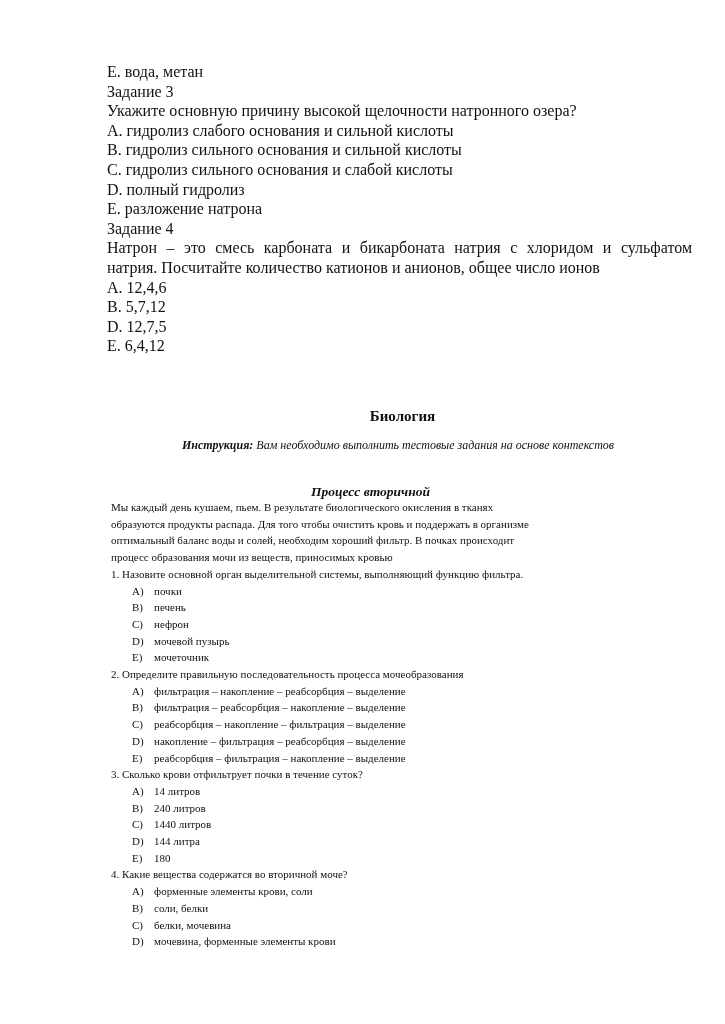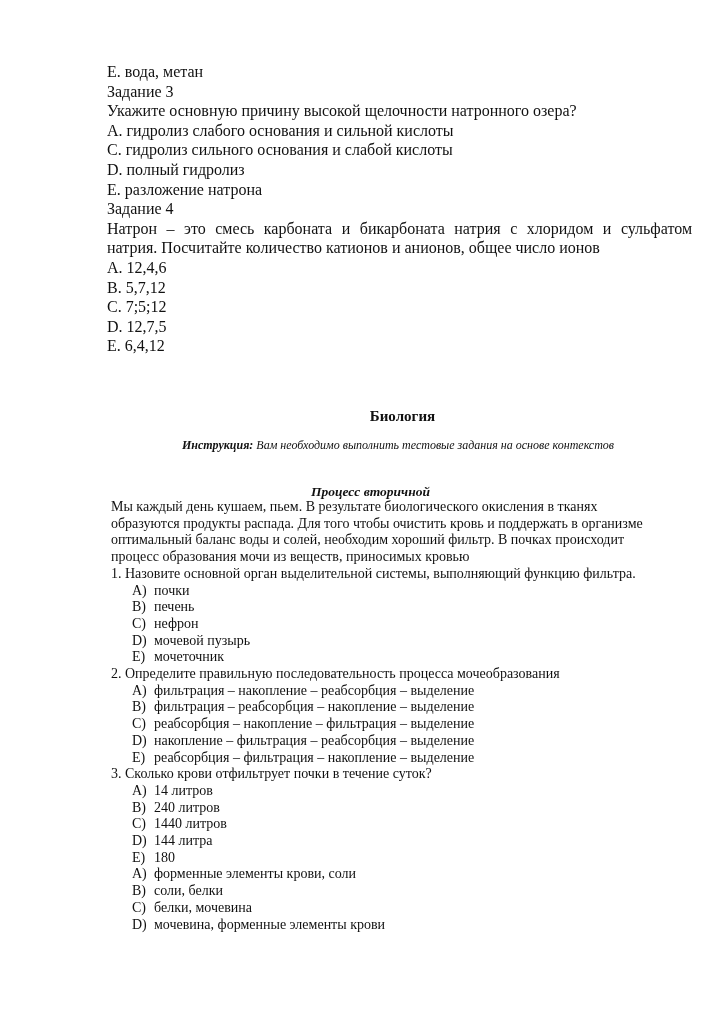--- a/index.html
+++ b/index.html
@@ -10,46 +10,46 @@
       color: #111111;
       margin-left: 8px;
     }
     .sec1 { position: absolute; left: 99px; top: 62px; width: 585px; font-size: 16px; line-height: 19.6px; }
     .sec1 .line { white-space: nowrap; }
     .sec1 .just { white-space: normal; text-align: justify; text-align-last: justify; }
     .heading-bio { position: absolute; left: 0; width: 725px; top: 408px; text-align: center; font-weight: bold; font-size: 15px; padding-left: 32px; }
     .instr { position: absolute; left: 110px; width: 560px; top: 436px; text-align: center; font-size: 12px; line-height: 19px; font-style: italic; }
     .instr b { font-weight: bold; }
     .subheading { position: absolute; left: 0; width: 725px; top: 484px; text-align: center; font-size: 13.5px; font-weight: bold; font-style: italic; }
-    .bio { position: absolute; left: 103px; top: 499px; width: 590px; font-size: 14px; line-height: 16.7px; }
+    .bio { position: absolute; left: 103px; top: 499px; width: 590px; font-size: 11px; line-height: 16.7px; }
     .bio .line { white-space: nowrap; }
     .bio .opt { padding-left: 21px; white-space: nowrap; }
     .bio .opt .lbl { display: inline-block; width: 22px; }
   </style>
 </head>
 <body>
 
 <div class="page">
 
   <div class="sec1">
     <div class="line">E. вода, метан</div>
 
     <div class="line">Задание 3</div>
     <div class="line">Укажите основную причину высокой щелочности натронного озера?</div>
     <div class="line">A. гидролиз слабого основания и сильной кислоты</div>
+    <div class="line">B. гидролиз сильного основания и сильной кислоты</div>
     <div class="line">C. гидролиз сильного основания и слабой кислоты</div>
     <div class="line">D. полный гидролиз</div>
     <div class="line">E. разложение натрона</div>
 
     <div class="line">Задание 4</div>
     <div class="just">Натрон – это смесь карбоната и бикарбоната натрия с хлоридом и сульфатом</div>
     <div class="line">натрия. Посчитайте количество катионов и анионов, общее число ионов</div>
     <div class="line">A. 12,4,6</div>
     <div class="line">B. 5,7,12</div>
-    <div class="line">C. 7;5;12</div>
     <div class="line">D. 12,7,5</div>
     <div class="line">E. 6,4,12</div>
   </div>
 
   <div class="heading-bio">Биология</div>
 
   <div class="instr">
     <b>Инструкция:</b><span> Вам необходимо выполнить тестовые задания на основе контекстов</span>
   </div>
 
@@ -75,19 +75,20 @@
     <div class="opt"><span class="lbl">D)</span><span>накопление – фильтрация – реабсорбция – выделение</span></div>
     <div class="opt"><span class="lbl">E)</span><span>реабсорбция – фильтрация – накопление – выделение</span></div>
 
     <div class="line">3. Сколько крови отфильтрует почки в течение суток?</div>
     <div class="opt"><span class="lbl">A)</span><span>14 литров</span></div>
     <div class="opt"><span class="lbl">B)</span><span>240 литров</span></div>
     <div class="opt"><span class="lbl">C)</span><span>1440 литров</span></div>
     <div class="opt"><span class="lbl">D)</span><span>144 литра</span></div>
     <div class="opt"><span class="lbl">E)</span><span>180</span></div>
 
+    <div class="line">4. Какие вещества содержатся во вторичной моче?</div>
     <div class="opt"><span class="lbl">A)</span><span>форменные элементы крови, соли</span></div>
     <div class="opt"><span class="lbl">B)</span><span>соли, белки</span></div>
     <div class="opt"><span class="lbl">C)</span><span>белки, мочевина</span></div>
     <div class="opt"><span class="lbl">D)</span><span>мочевина, форменные элементы крови</span></div>
   </div>
 
 </div>
 
 </body></html>

